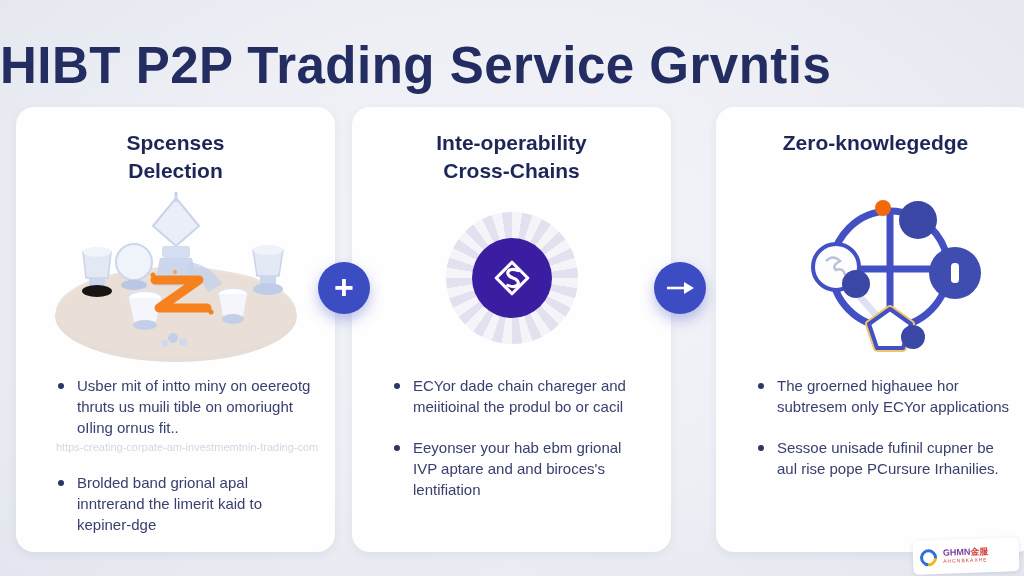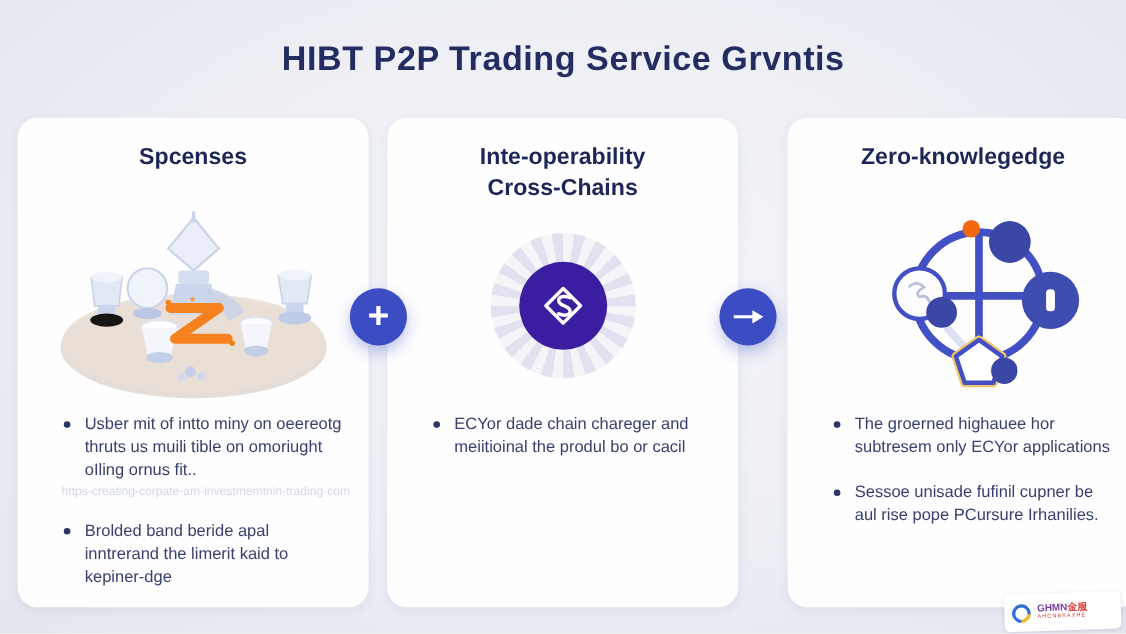--- a/index.html
+++ b/index.html
@@ -2,22 +2,22 @@
 <html><head>
 <meta charset="utf-8">
 <style>
   html,body{margin:0;padding:0;}
   body{
     width:1024px;height:576px;position:relative;overflow:hidden;
     font-family:"Liberation Sans", sans-serif;
     background:radial-gradient(ellipse at 50% 45%, #f4f5f9 0%, #edeff5 55%, #e3e6ee 100%);
   }
   .main-title{
-    position:absolute;top:36px;left:0;width:100%;text-align:center;
-    font-size:31px;font-weight:700;color:#232d62;letter-spacing:.5px;
+    position:absolute;top:36px;left:0;width:100%;
+    font-size:51px;font-weight:700;color:#232d62;letter-spacing:.5px;
   }
   .card{
     position:absolute;top:107px;height:445px;width:319px;
     background:#fefeff;border-radius:18px;
     box-shadow:0 3px 10px rgba(40,55,110,.07);
   }
   .card1{left:16px;}
   .card2{left:352px;}
   .card3{left:716px;}
   .card-title{
@@ -78,20 +78,21 @@
   .logo-sub{font-size:5px;color:#d4403a;letter-spacing:1px;white-space:nowrap;}
 </style>
 </head>
 <body>
 
 <div class="main-title">HIBT P2P Trading Service Grvntis</div>
 
 <div class="card card1">
   <div class="card-title">
     <div>Spcenses</div>
+    <div>Delection</div>
   </div>
   <svg class="ill ill-card1" width="282" height="178" viewBox="0 0 282 178">
     <ellipse cx="141" cy="124" rx="121" ry="46" fill="#d8cfc8" opacity="0.7"></ellipse>
     <ellipse cx="141" cy="120" rx="120" ry="45" fill="#e9dfd6" opacity="0.9"></ellipse>
 
     <path d="M141 6 l23 28 -23 20 -23 -20 z" fill="#e9eef8" stroke="#c9d3e9" stroke-width="2"></path>
     <line x1="141" y1="0" x2="141" y2="10" stroke="#c9d3e9" stroke-width="3"></line>
     <rect x="127" y="54" width="28" height="12" rx="3" fill="#d5ddf1"></rect>
     <path d="M125 66 h32 l6 28 h-44 z" fill="#ccd7ee"></path>
     <path d="M155 70 q22 4 32 22 l-14 8 q-8-16 -22-20 z" fill="#c5d1ea" opacity="0.8"></path>
@@ -122,39 +123,40 @@
     <circle cx="130" cy="151" r="3.5" fill="#cfd9ee"></circle>
 
     <path d="M120 88 h44 l-40 28 h48" fill="none" stroke="#f5821f" stroke-width="9" stroke-linecap="round" stroke-linejoin="round"></path>
     <circle cx="118" cy="83" r="2.5" fill="#f5821f"></circle>
     <circle cx="176" cy="120" r="2.5" fill="#f08018"></circle>
     <circle cx="140" cy="80" r="2" fill="#f5a04a"></circle>
   </svg>
   <div class="watermark">https-creating-corpate-am-investmemtnin-trading-com</div>
   <ul class="bullets">
     <li class="gap-lg">Usber mit of intto miny on oeereotg thruts us muili tible on omoriught oIling ornus fit..</li>
-    <li>Brolded band beride apal inntrerand the limerit kaid to kepiner-dge</li>
+    <li>Brolded band grional apal inntrerand the limerit kaid to kepiner-dge</li>
   </ul>
 </div>
 
 <div class="card card2">
   <div class="card-title">
     <div>Inte-operability</div>
     <div>Cross-Chains</div>
   </div>
   <div class="ill sunburst">
     <div class="sunburst-inner">
       <svg width="42" height="42" viewBox="0 0 40 40">
         <path d="M20 5 L35 20 L20 35 L5 20 Z" stroke="#fff" stroke-width="3" fill="none" stroke-linejoin="round"></path>
         <path d="M26 13 c-10 -4 -14 4 -5 7 c9 3 5 11 -5 7" stroke="#fff" stroke-width="3" fill="none" stroke-linecap="round"></path>
       </svg>
     </div>
   </div>
   <ul class="bullets">
     <li>ECYor dade chain chareger and meiitioinal the produl bo or cacil</li>
+    <li>Eeyonser your hab ebm grional IVP aptare and and biroces's lentifiation</li>
   </ul>
 </div>
 
 <div class="card card3">
   <div class="card-title">
     <div>Zero-knowlegedge</div>
   </div>
   <svg class="ill ill-card3" width="190" height="170" viewBox="0 0 190 170">
     <circle cx="92" cy="82" r="58" stroke="#4250c4" stroke-width="7" fill="none"></circle>
     <line x1="92" y1="24" x2="92" y2="146" stroke="#4250c4" stroke-width="7"></line>

